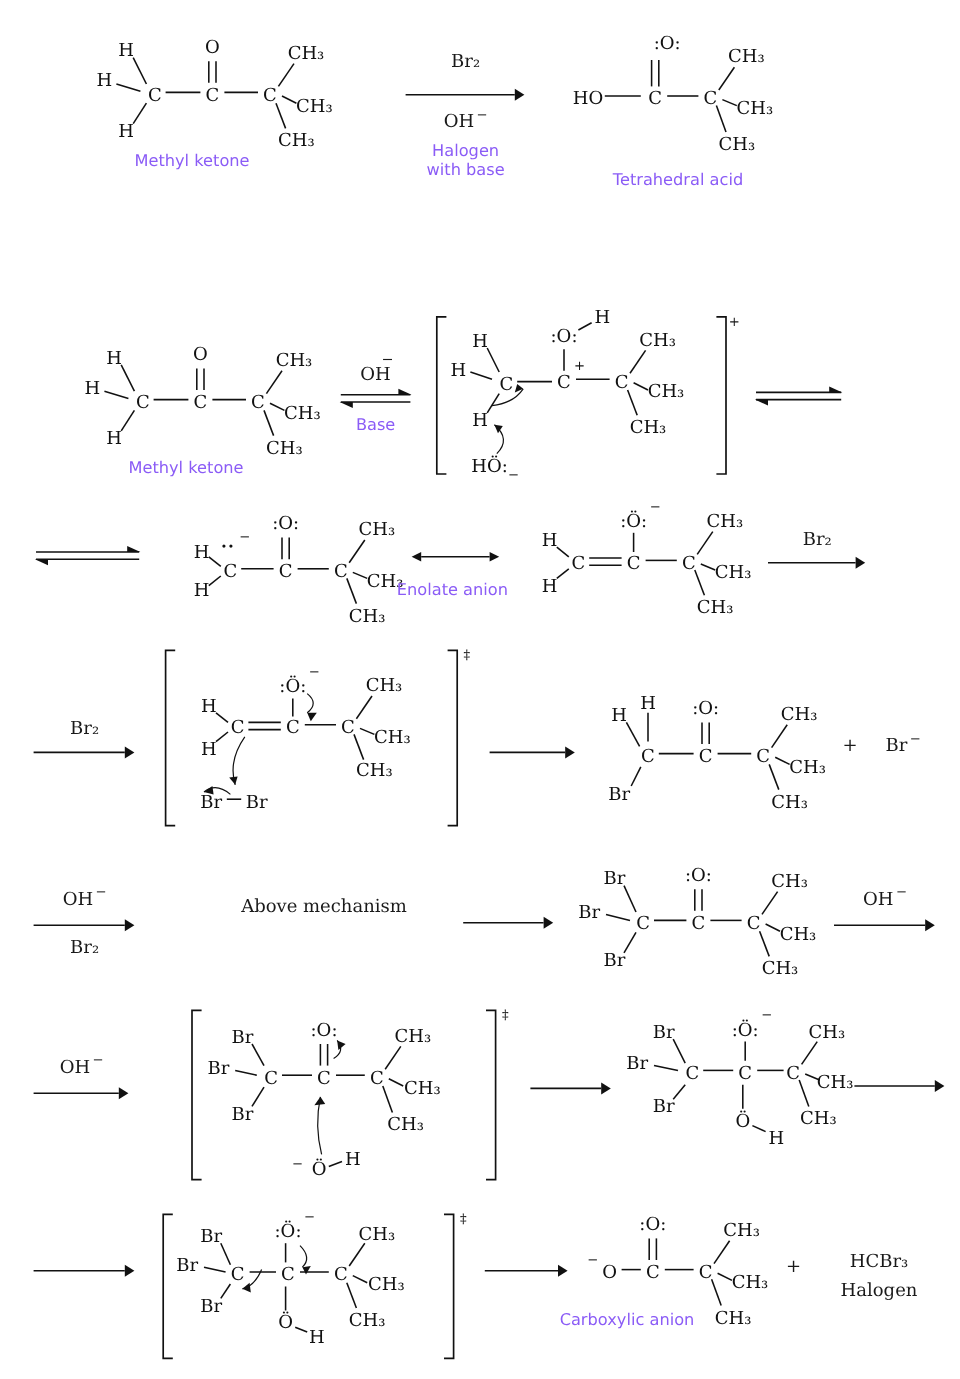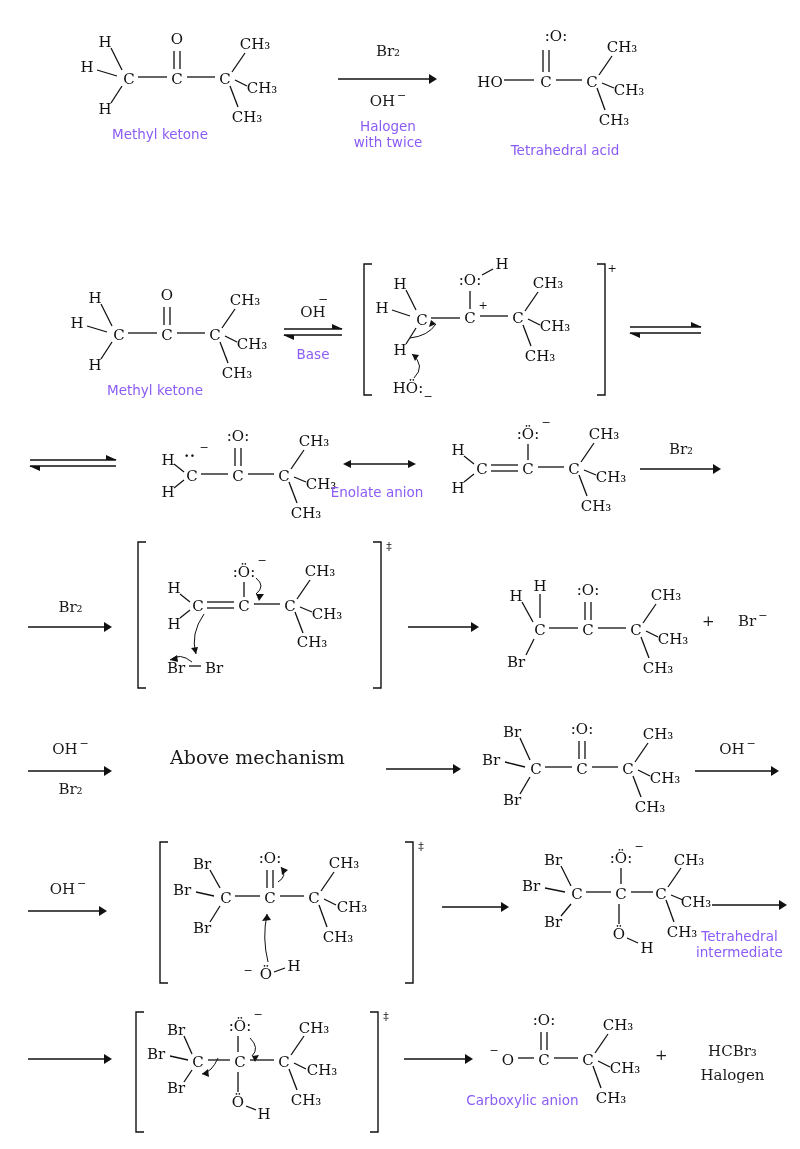--- a/index.html
+++ b/index.html
@@ -11,21 +11,21 @@
              text-anchor:middle; dominant-baseline:central; }
   svg text.sm { font-size:11px; }
   svg text.lp { font-size:14px; font-weight:bold; letter-spacing:1px; }
   .bond { stroke:#111; stroke-width:1.3; }
   .carrow { fill:none; stroke:#111; stroke-width:1; }
   .ahead { fill:#111; }
   .brk { fill:none; stroke:#111; stroke-width:1.4; }
   .caption { font-family:"DejaVu Sans","Liberation Sans",sans-serif; font-size:13.5px; color:#8b5cf6; text-align:center; }
   .formula { font-size:15px; text-align:center; }
   .supm { font-size:11px; position:relative; top:-7px; margin-left:2px; }
-  .mechtext { font-size:19px; text-align:left; line-height:1.25; }
+  .mechtext { font-size:15px; text-align:center; line-height:1.25; }
   .plus-sign { font-size:15px; }
 </style>
 </head>
 <body>
 
 <div id="canvas">
 
   <svg class="abs" style="left:75px;top:22px" width="205" height="100">
     <g>
       <line class="bond" x1="36" y1="26" x2="47" y2="48"></line>
@@ -55,21 +55,21 @@
   <div class="abs caption" style="left:60px;top:126px;width:200px">Methyl ketone</div>
 
   <div class="abs" style="left:338px;top:42px;width:100px">
     <div class="abs formula" style="left:0;top:0;width:100px">Br₂</div>
     <svg class="abs" style="left:0;top:30px" width="100" height="14">
       <line class="bond" x1="0" y1="7" x2="91" y2="7"></line>
       <polygon class="ahead" points="91,2 99,7 91,12"></polygon>
     </svg>
     <div class="abs formula" style="left:0;top:50px;width:100px"><span>OH</span><span class="supm">−</span></div>
     <div class="abs caption" style="left:0;top:76px;width:100px">Halogen</div>
-    <div class="abs caption" style="left:0;top:92px;width:100px">with twice</div>
+    <div class="abs caption" style="left:0;top:92px;width:100px">with base</div>
   </div>
 
   <svg class="abs" style="left:468px;top:20px" width="205" height="120">
     <g>
       <line class="bond" x1="36" y1="60" x2="66" y2="60"></line>
       <line class="bond" x1="75" y1="52" x2="75" y2="30"></line>
       <line class="bond" x1="81" y1="52" x2="81" y2="30"></line>
       <line class="bond" x1="88" y1="60" x2="114" y2="60"></line>
       <line class="bond" x1="131" y1="55" x2="144" y2="36"></line>
       <line class="bond" x1="134" y1="63" x2="146" y2="68"></line>
@@ -471,24 +471,20 @@
       <text x="174" y="24">CH₃</text>
       <text x="181" y="66">CH₃</text>
       <text x="167" y="96">CH₃</text>
     </g>
   </svg>
 
   <svg class="abs" style="left:712px;top:898px" width="76" height="14">
     <line class="bond" x1="0" y1="7" x2="67" y2="7"></line>
     <polygon class="ahead" points="67,2 75,7 67,12"></polygon>
   </svg>
-  <div class="abs caption" style="left:682px;top:928px;width:115px">
-    <div>Tetrahedral</div>
-    <div>intermediate</div>
-  </div>
 
   <svg class="abs" style="left:28px;top:1052px" width="85" height="14">
     <line class="bond" x1="0" y1="7" x2="76" y2="7"></line>
     <polygon class="ahead" points="76,2 84,7 76,12"></polygon>
   </svg>
 
   <svg class="abs" style="left:126px;top:1002px" width="270" height="140">
     <g>
       <polyline class="brk" points="18,10 10,10 10,130 18,130"></polyline>
       <polyline class="brk" points="244,10 252,10 252,130 244,130"></polyline>

